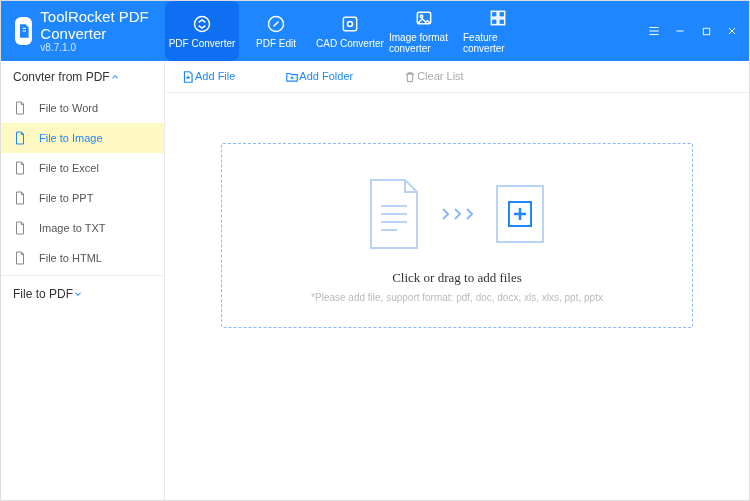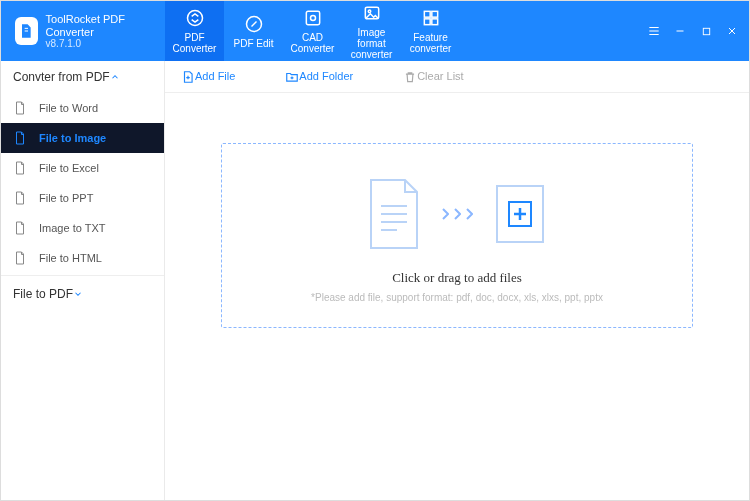--- a/index.html
+++ b/index.html
@@ -5,43 +5,43 @@
   * { box-sizing: border-box; margin: 0; padding: 0; font-family: "Segoe UI", Arial, sans-serif; }
   body { width: 750px; height: 501px; background: #fff; overflow: hidden; }
   .app { display: flex; flex-direction: column; width: 100%; height: 100%; border: 1px solid #ddd; }
 
   
   .header { display: flex; align-items: stretch; background: #1e87ff; color: #fff; height: 60px; }
   .brand { display: flex; align-items: center; padding: 0 14px; width: 164px; }
   .brand-logo { width: 28px; height: 28px; border-radius: 6px; background: #fff; display: flex; align-items: center; justify-content: center; margin-right: 8px; }
   .brand-logo svg { width: 16px; height: 16px; }
   .brand-text { display: flex; flex-direction: column; line-height: 1.1; }
-  .brand-title { font-size: 11px; font-weight: 500; }
+  .brand-title { font-size: 15px; font-weight: 500; }
   .brand-version { font-size: 10px; color: #d6e9ff; }
 
   .tabs { display: flex; flex: 1; }
-  .tab { width: 59px; display: flex; flex-direction: column; align-items: center; justify-content: center; font-size: 10px; line-height: 1.1; text-align: center; cursor: pointer; padding: 4px 2px; }
+  .tab { width: 74px; display: flex; flex-direction: column; align-items: center; justify-content: center; font-size: 10px; line-height: 1.1; cursor: pointer; padding: 4px 2px; border-radius: 7px; }
   .tab.active { background: #0e6ff2; }
   .tab .tab-icon { width: 20px; height: 20px; margin-bottom: 4px; display:flex; align-items:center; justify-content:center; }
   .tab .label { max-width: 100%; }
 
   .window-controls { margin-left: auto; display: flex; align-items: center; padding-right: 10px; gap: 12px; }
   .window-controls .ctrl { width: 14px; height: 14px; display:flex; align-items:center; justify-content:center; cursor:pointer; }
   .window-controls svg { stroke: #fff; }
 
   
   .body { display: flex; flex: 1; min-height: 0; }
 
   
   .sidebar { width: 164px; border-right: 1px solid #eaeaea; display: flex; flex-direction: column; background:#fff; }
   .group-header { display: flex; align-items: center; padding: 8px 12px; font-size: 12px; color: #333; height: 32px; cursor: pointer; }
   .group-header .chev { width: 10px; height: 10px; display:flex; align-items:center; justify-content:center; }
   .group-header .chev svg { stroke: #1e87ff; }
   .side-item { display: flex; align-items: center; gap: 12px; height: 30px; padding: 0 12px; font-size: 11px; color: #555; cursor: pointer; }
-  .side-item.active { color: #1e87ff; background: #0f172a; font-weight: bold; }
+  .side-item.active { color: #1e87ff; background: #fef9c3; }
   .side-item .file-icon { width: 14px; height: 14px; display:flex; align-items:center; justify-content:center; }
   .divider { height: 1px; background: #eee; margin: 2px 0; }
 
   
   .main { flex: 1; display: flex; flex-direction: column; min-width: 0; }
   .toolbar { display: flex; align-items: center; height: 32px; border-bottom: 1px solid #eee; padding: 0 16px; gap: 50px; }
   .tool-btn { display: inline-flex; align-items: flex-start; font-size: 11px; color: #555; cursor: pointer; }
   .tool-btn.primary { color: #1e87ff; }
   .tool-btn .ticon { width: 14px; height: 14px; display:flex; align-items:center; justify-content:center; }
   .tool-btn.muted { color: #aaa; }

